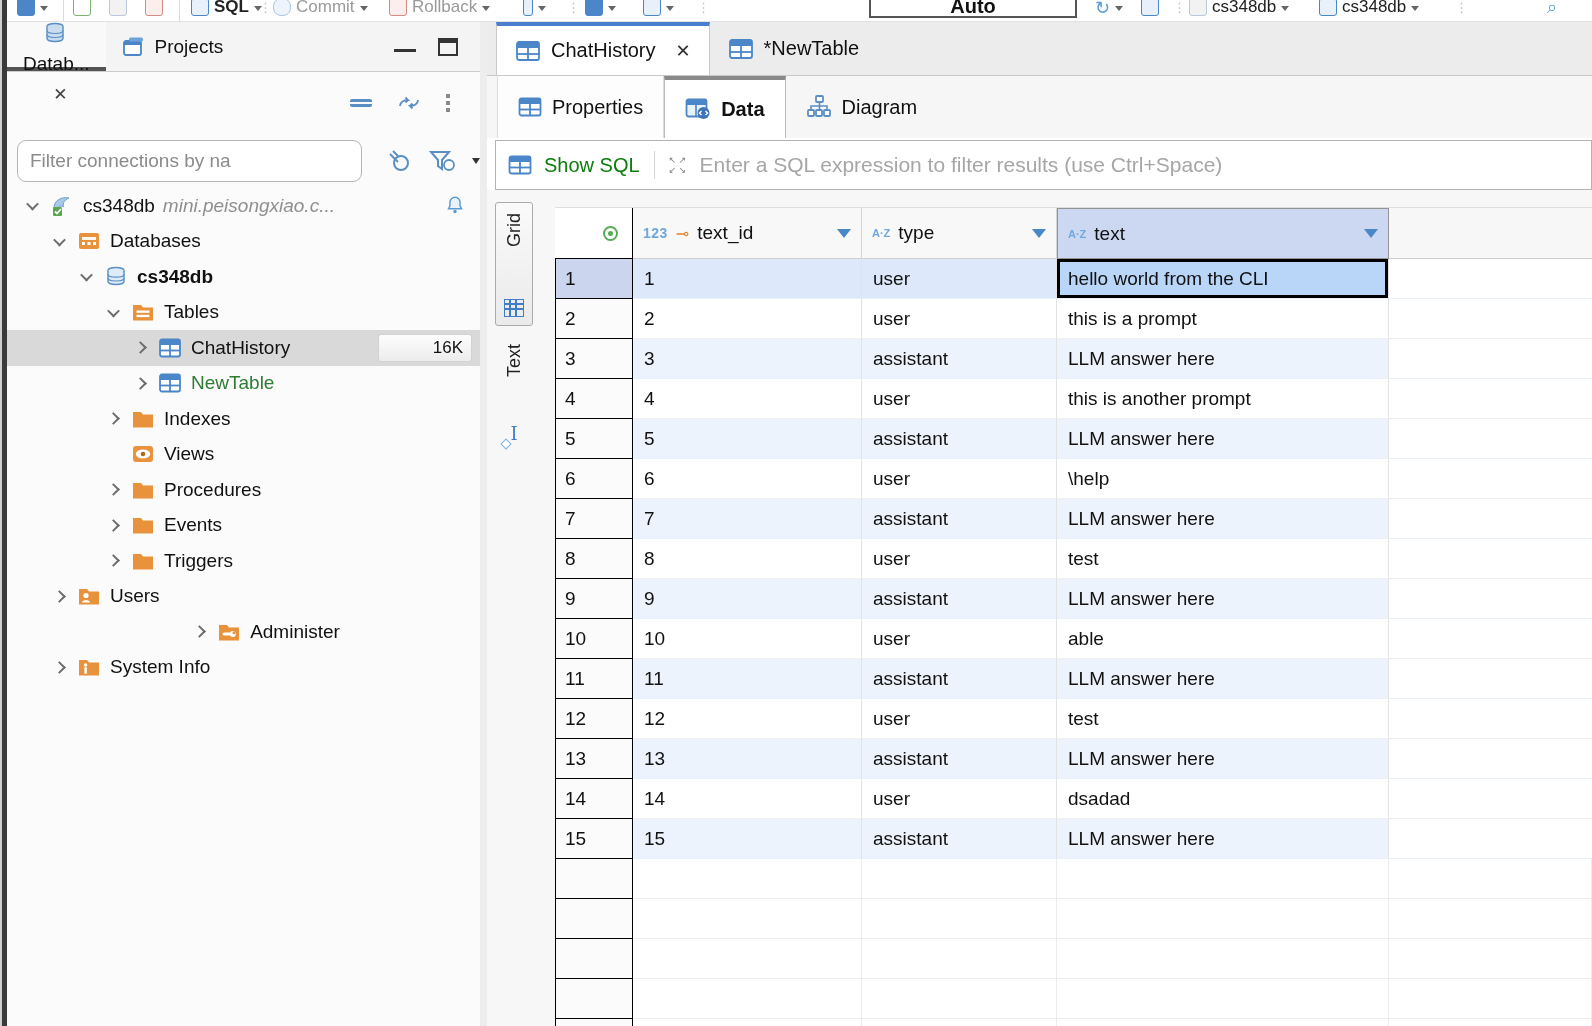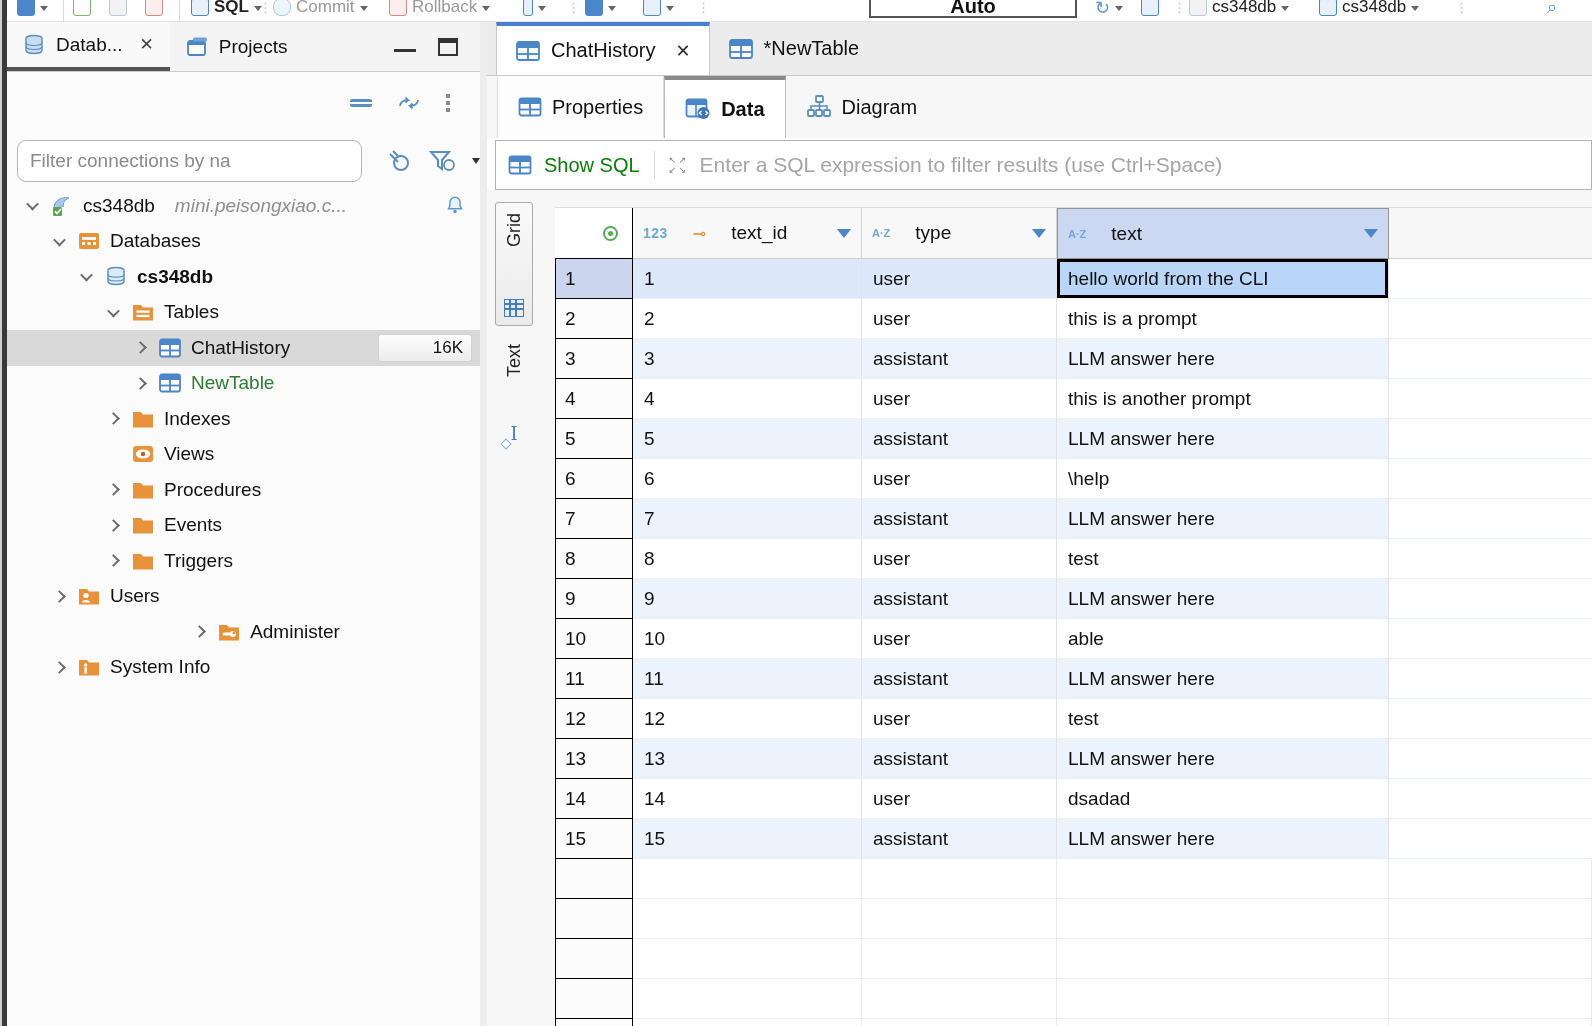--- a/index.html
+++ b/index.html
@@ -31,21 +31,21 @@
   .tb-combo { position:absolute; left:862px; top:-14px; width:208px; height:32px; background:#fff;
               border:2px solid #555; display:flex; align-items:flex-end; justify-content:center; }
   .tb-combo .lab { font-size:20px; font-weight:bold; color:#111; line-height:20px; }
   .tb-search { color:#5b9bd5; font-size:18px; position:relative; top:2px; }
 
   
   .sidebar { position:absolute; left:7px; top:22px; width:473px; bottom:0; background:#fbfbfb; }
   .side-tabbar { position:absolute; left:0; top:0; right:0; height:50px; background:#f4f4f4;
                  border-bottom:1px solid #cdcdcd; display:flex; align-items:stretch; }
   .stab { display:flex; align-items:center; gap:9px; padding:0 16px; font-size:19px; color:#111; }
-  .stab.active { background:#f9f9f9; border-bottom:4px solid #555; }
+  .stab.active { background:#f9f9f9; border-bottom:4px solid #555;flex-direction:column; }
   .stab .x { font-size:17px; color:#444; margin-left:8px; }
   .winbtns { margin-left:auto; display:flex; align-items:center; gap:22px; padding-right:22px; }
   .wb-min { width:22px; height:10px; border-bottom:3px solid #333; }
   .wb-max { width:20px; height:18px; border:2px solid #333; border-top:5px solid #333; }
 
   .side-toolbar { position:absolute; left:0; top:50px; right:0; height:62px; display:flex;
                   align-items:center; justify-content:flex-end; gap:24px; padding-right:30px; }
   .collapse-ic { width:22px; height:8px; border-top:3px solid #5b8fc4; border-bottom:3px solid #5b8fc4; border-radius:2px; }
   .kebab { display:flex; flex-direction:column; gap:3px; }
   .kebab i { width:4px; height:4px; background:#8a8a8a; }
@@ -62,21 +62,21 @@
   .tree-row.selected { background:#d9d9d9; }
   .tree-row .chev { width:22px; flex:0 0 22px; display:flex; justify-content:center; }
   .chev i { width:9px; height:9px; border-right:2.2px solid #6d6d6d; border-bottom:2.2px solid #6d6d6d; display:block; }
   .chev.down i { transform:rotate(45deg) translate(-1px,-1px); }
   .chev.right i { transform:rotate(-45deg); }
   .tree-row .ticon { width:30px; flex:0 0 30px; margin:0 6px 0 4px; display:flex; justify-content:center; }
   .ticon svg { width:26px; height:24px; }
   .tree-row .tlabel { color:#111; white-space:nowrap; }
   .tree-row .tlabel.bold { font-weight:bold; }
   .tree-row .tlabel.green { color:#2e7d32; }
-  .tree-row .tsecondary { margin-left:20px; font-style:italic; color:#8f8f8f; white-space:nowrap;
+  .tree-row .tsecondary { margin-left:8px; font-style:italic; color:#8f8f8f; white-space:nowrap;
                           overflow:hidden; max-width:225px; }
   .tbadge { position:absolute; right:8px; top:4px; width:94px; height:28px; background:linear-gradient(#fdfdfd,#ececec);
             border:1px solid #d2d2d2; border-radius:3px; display:flex; align-items:center; justify-content:flex-end;
             padding-right:8px; font-size:17px; color:#111; }
   .tbell { position:absolute; right:14px; top:6px; width:22px; height:22px; }
 
   
   .sash { position:absolute; left:480px; top:22px; width:7px; bottom:0; background:#ededed; }
 
   
@@ -114,21 +114,21 @@
   .ibeam::after { content:""; position:absolute; left:-8px; bottom:-4px; width:6px; height:6px;
                   border:1.4px solid #7db2e0; transform:rotate(45deg); background:#fff; }
 
   .datagrid { position:absolute; left:68px; top:17px; width:1037px; }
   .dg-hrow { display:flex; height:52px; border-top:1px solid #dedede; }
   .dg-corner { width:78px; flex:0 0 78px; background:#fff; border-right:1.8px solid #000; border-bottom:1.8px solid #000;
                display:flex; align-items:center; justify-content:flex-end; padding-right:14px; }
   .selring { width:15px; height:15px; border:2.6px solid #55ad55; border-radius:50%; display:flex; align-items:center; justify-content:center; }
   .selring i { width:5px; height:5px; border-radius:50%; background:#55ad55; }
   .dg-colhead { display:flex; align-items:center; background:#f8f8f8; border-right:1px solid #d5d5d5;
-                border-bottom:1px solid #cfcfcf; padding-left:10px; font-size:19px; color:#111; gap:25px; }
+                border-bottom:1px solid #cfcfcf; padding-left:10px; font-size:19px; color:#111; gap:8px; }
   .dg-colhead.sel { background:#ccd8f1; border:1px solid #949494; }
   .w-id { width:229px; flex:0 0 229px; } .w-type { width:195px; flex:0 0 195px; }
   .w-text { width:332px; flex:0 0 332px; } .w-rest { flex:1; }
   .t-123 { color:#6fa8dc; font-weight:bold; font-size:14px; letter-spacing:.5px; }
   .t-key { color:#e0862e; font-size:16px; }
   .t-az { color:#6fa8dc; font-weight:bold; font-size:11px; }
   .sortarrow { margin-left:auto; margin-right:10px; width:0; height:0;
                border-left:7px solid transparent; border-right:7px solid transparent; border-top:9px solid #4a87c7; }
 
   .dg-row { display:flex; height:40px; }

